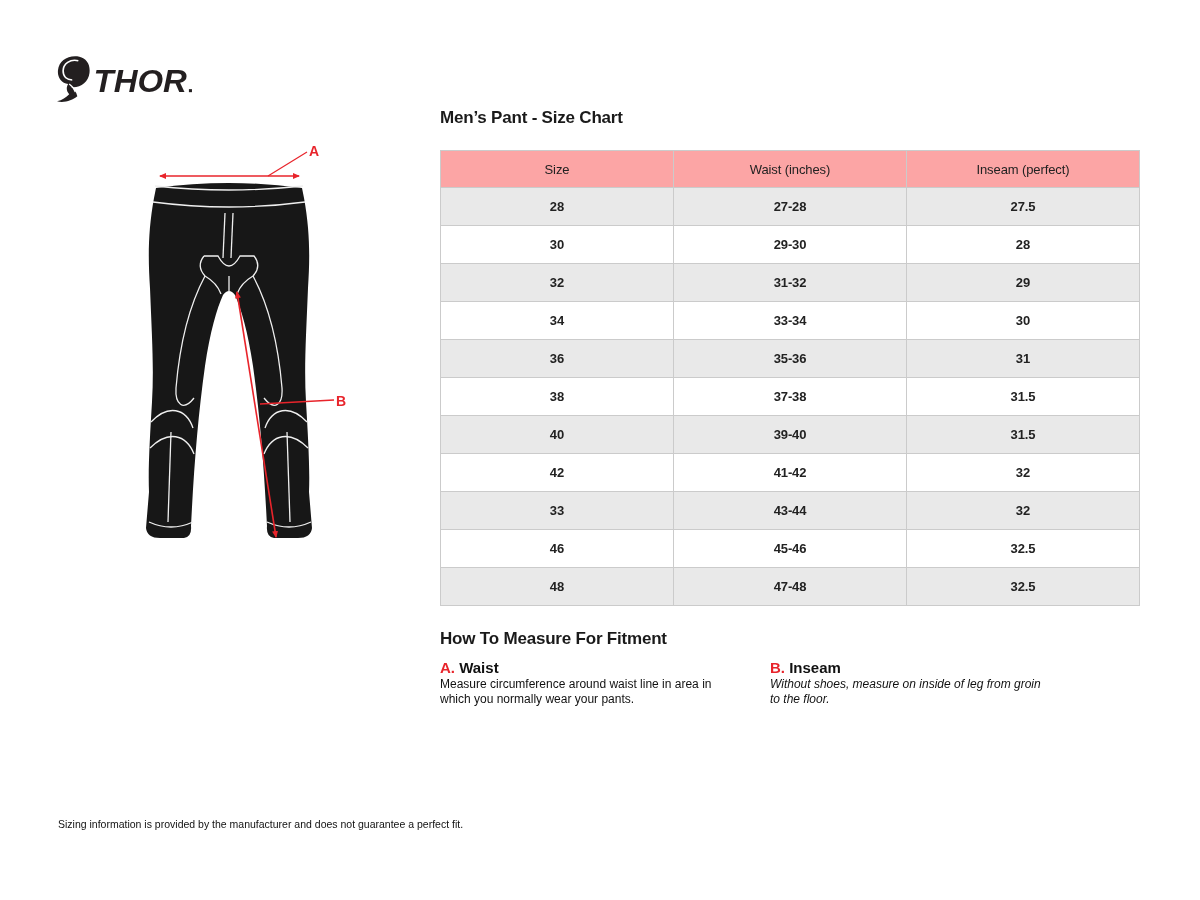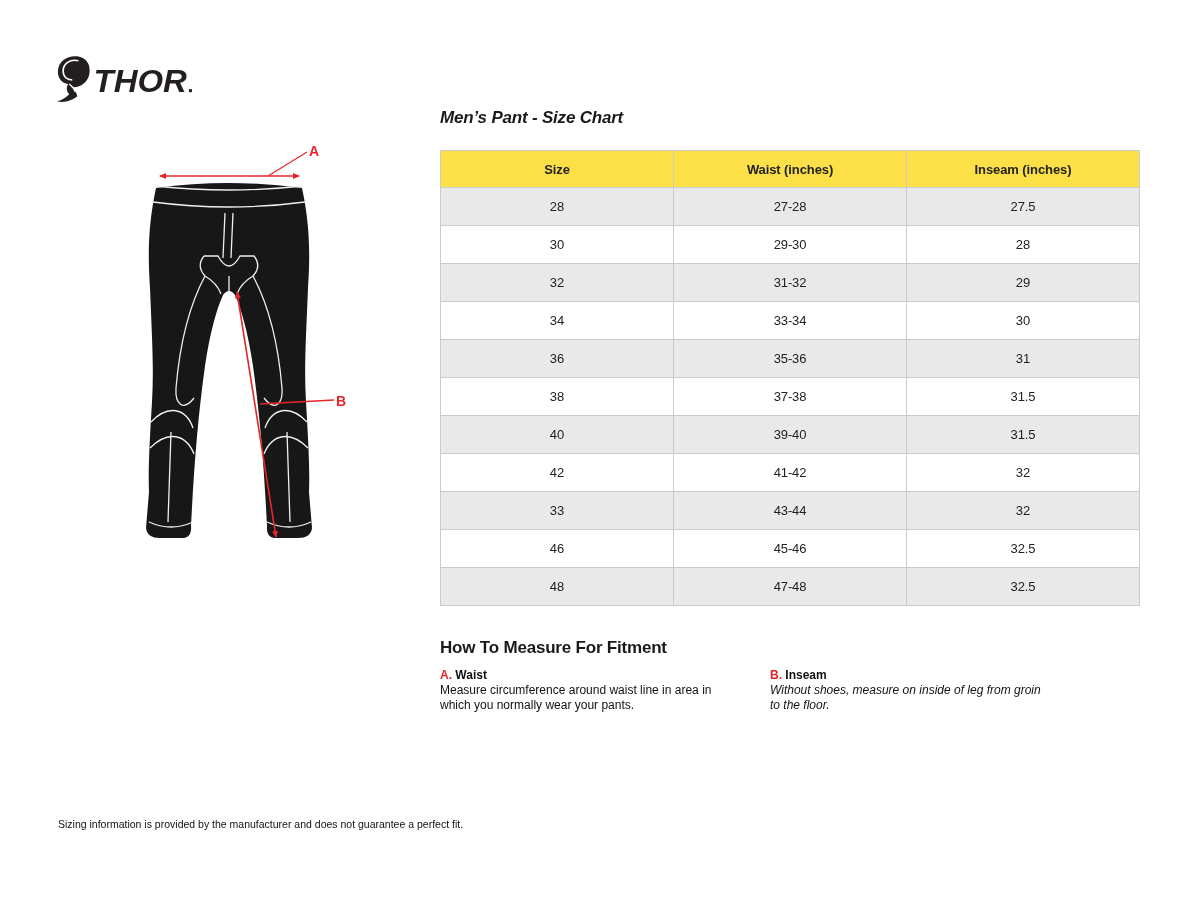--- a/index.html
+++ b/index.html
@@ -8,37 +8,37 @@
   .page { position:relative; width:1000px; height:900px; background:#fff; }
 
   
   .logo { position:absolute; left:55px; top:55px; width:140px; height:50px; }
 
   
   .pants { position:absolute; left:138px; top:136px; width:212px; height:422px; }
 
   
   .right-col { position:absolute; left:440px; top:108px; width:700px; }
-  .chart-title { font-size:17px; font-weight:bold; color:#1a1a1a; letter-spacing:-0.2px;font-style:italic; }
+  .chart-title { font-size:17px; font-weight:bold; color:#1a1a1a; letter-spacing:-0.2px; }
 
   table.size-table { width:700px; border-collapse:collapse; margin-top:22px;
     table-layout:fixed; }
   table.size-table th, table.size-table td {
     border:1px solid #cbcbcb; text-align:center; font-size:13px; color:#222;
     letter-spacing:-0.1px; }
-  table.size-table th { height:37px; background:#fde047; font-weight:700; }
-  table.size-table td { height:38px; background:#ffffff; font-weight:400; }
+  table.size-table th { height:37px; background:#fca5a5; font-weight:400; }
+  table.size-table td { height:38px; background:#ffffff; font-weight:700; }
   table.size-table tbody tr:nth-child(odd) td { background:#e9e9e9; }
 
-  .measure { margin-top:32px; }
+  .measure { margin-top:23px; }
   .measure-heading { font-size:17px; font-weight:bold; color:#1a1a1a; letter-spacing:-0.2px; }
   .measure-cols { display:flex; margin-top:10px; }
   .measure-item { width:330px; }
   .measure-item + .measure-item { width:370px; }
-  .measure-label { font-size:12px; font-weight:bold; color:#111; }
+  .measure-label { font-size:15px; font-weight:bold; color:#111; }
   .measure-letter { color:#e8242b; font-weight:bold; }
   .measure-desc { font-size:12px; line-height:14.5px; color:#111; margin-top:1px;
     max-width:288px; }
   .measure-item + .measure-item .measure-desc { max-width:272px;font-style:italic; }
 
   .footer { position:absolute; left:58px; top:819px; font-size:10.5px; line-height:11.5px;
     font-weight:normal; color:#111; }
 </style>
 </head>
 <body>
@@ -127,21 +127,21 @@
   </div>
 
   <div class="right-col">
     <div class="chart-title">Men’s Pant - Size Chart</div>
 
     <table class="size-table">
       <thead>
         <tr>
           <th>Size</th>
           <th>Waist (inches)</th>
-          <th>Inseam (inches)</th>
+          <th>Inseam (perfect)</th>
         </tr>
       </thead>
       <tbody>
           <tr>
             <td>28</td>
             <td>27-28</td>
             <td>27.5</td>
           </tr>
           <tr>
             <td>30</td>

